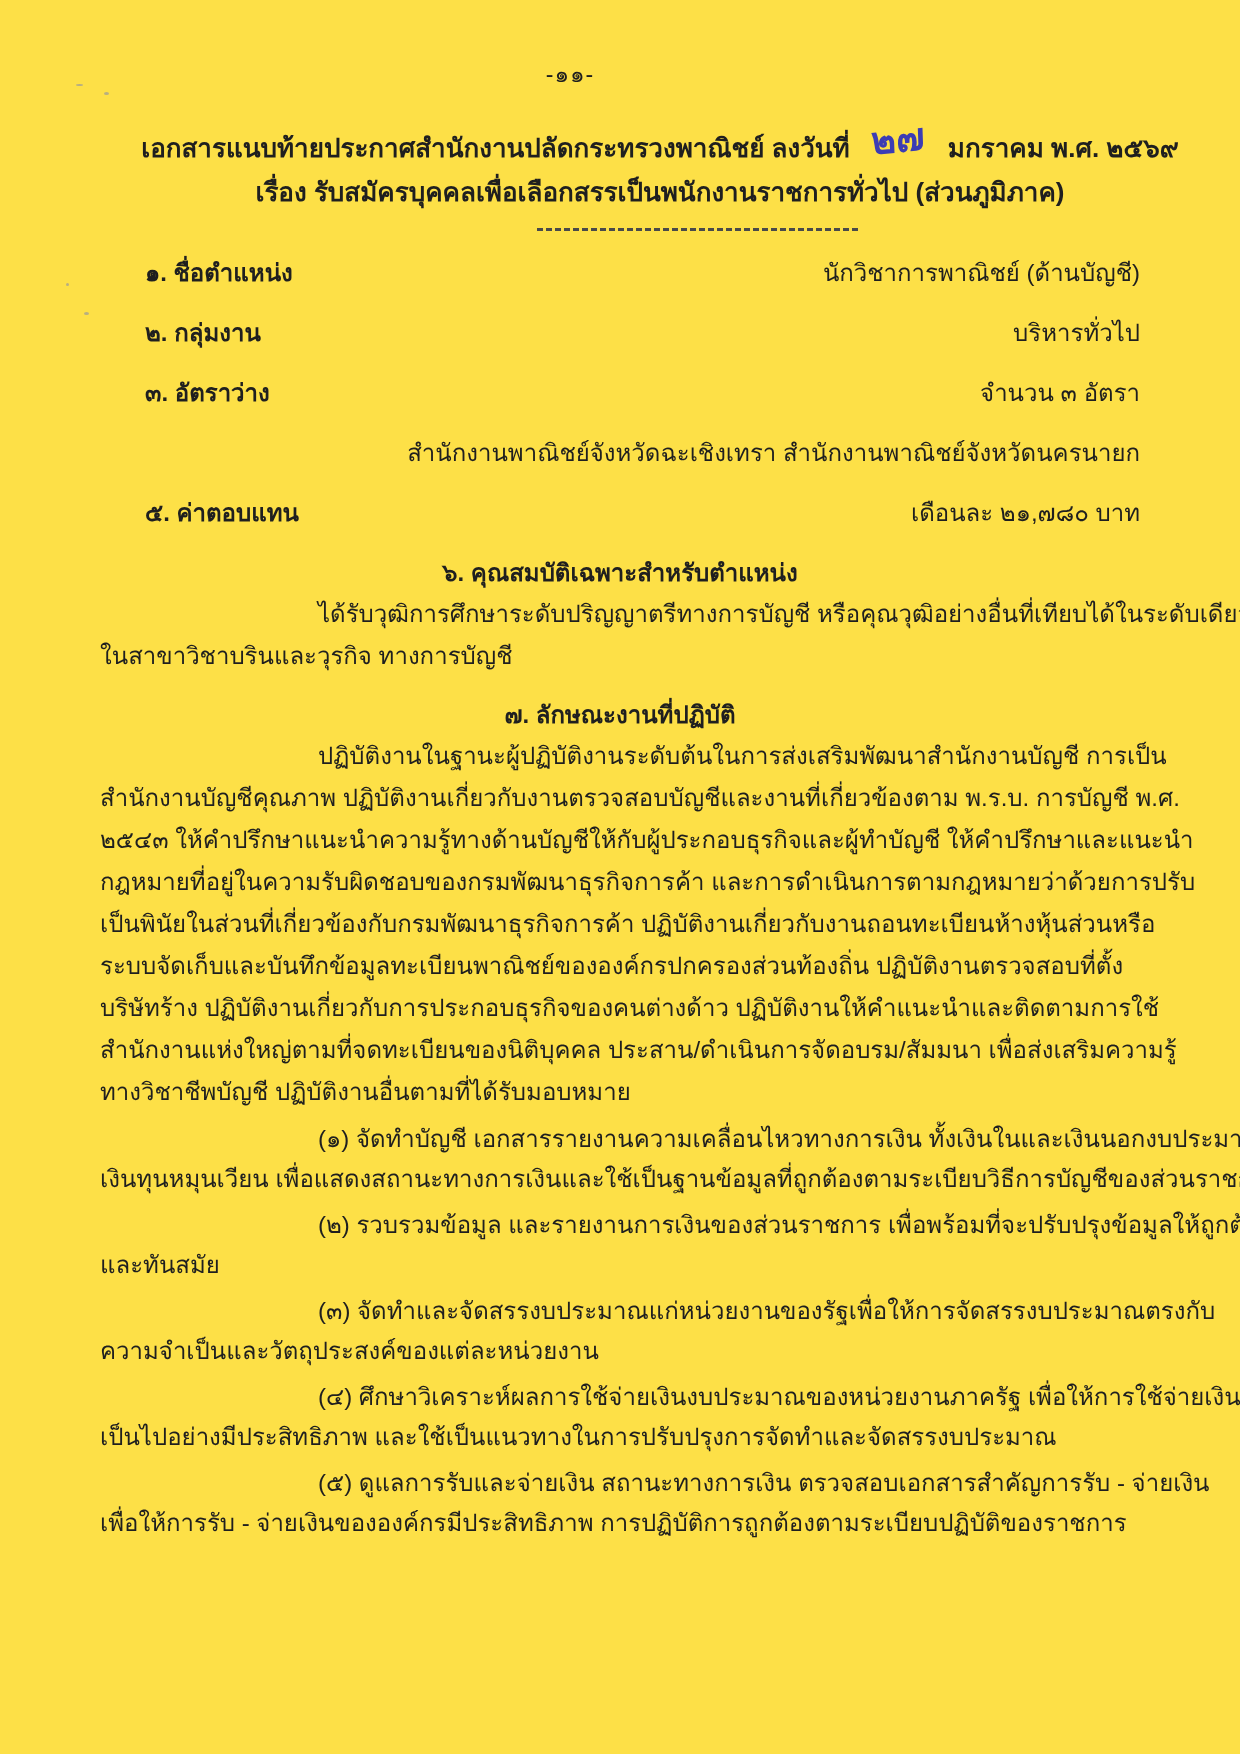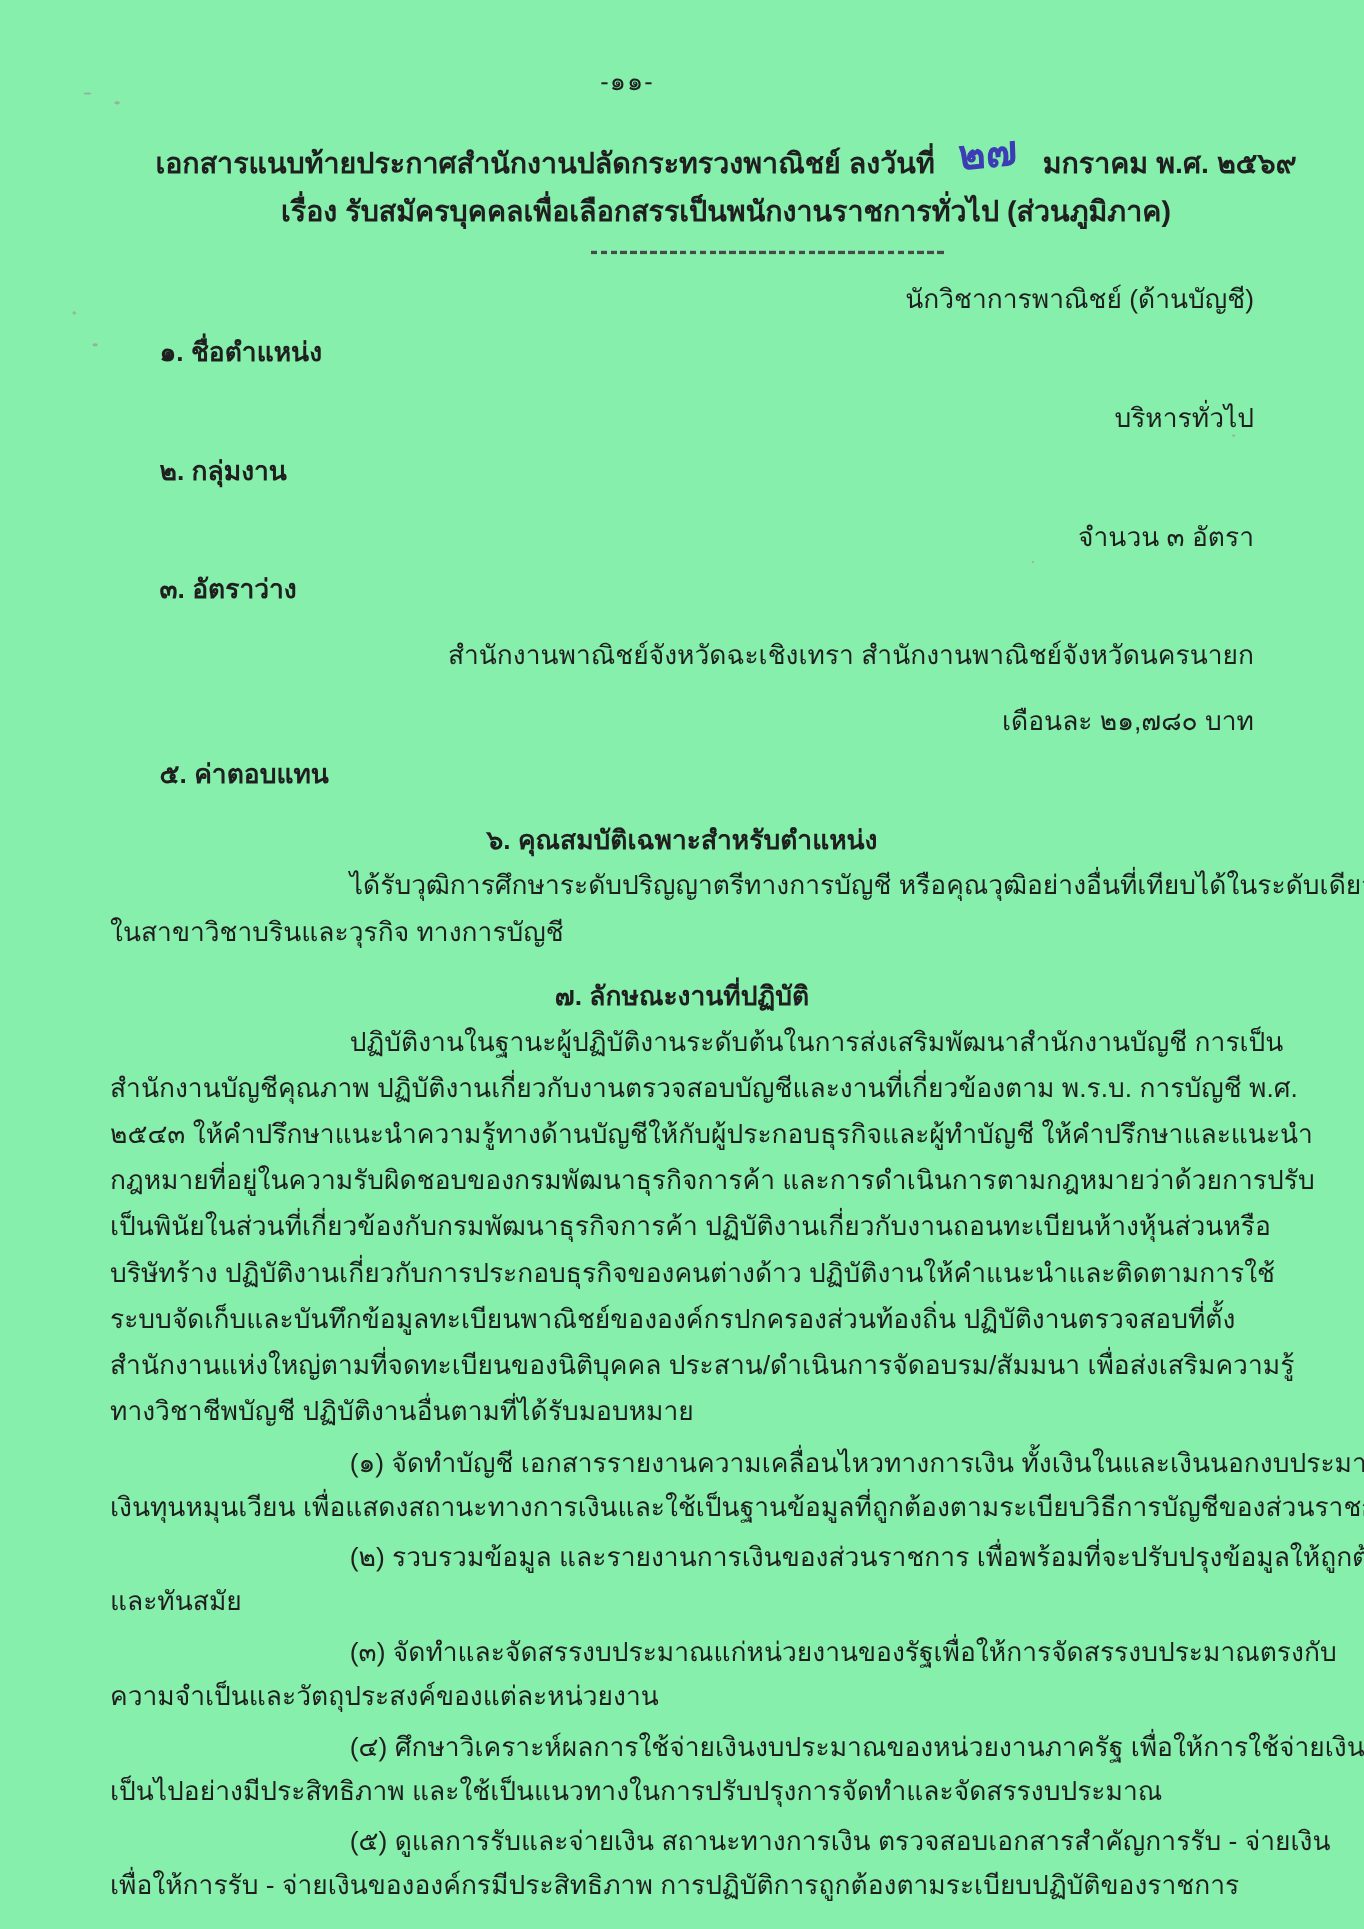--- a/index.html
+++ b/index.html
@@ -1,19 +1,19 @@
 <!DOCTYPE html>
 <html><head>
 <meta charset="utf-8">
 <style>
   html,body{margin:0;padding:0;background:#ffffff;}
   .page{
     position:relative;
     width:1240px;height:1754px;
-    background:#86efac;
+    background:#fde047;
     color:#1f1f1f;
     font-family:"Liberation Sans",sans-serif;
     font-size:24px;
     overflow:hidden;
     box-sizing:border-box;
     padding:58px 100px 12px 100px;
   }
   .speck{position:absolute;background:#9a9a9a;border-radius:50%;opacity:.7;}
   .page-number{
     text-align:center;
@@ -40,21 +40,21 @@
     margin:0 16px 0 14px;
     line-height:0;
   }
   .divider{
     height:3px;width:323px;
     margin:14px 0 0 437px;
     background:repeating-linear-gradient(90deg,#4a4a4a 0 6px,transparent 6px 9px);
   }
   .fields{margin-top:22px;}
   .field-row{display:flex;margin:0 0 20px 45px;}
-  .field-label{flex:none;width:160px;font-weight:bold;line-height:40px;white-space:nowrap;margin-top:48px;}
+  .field-label{flex:none;width:160px;font-weight:bold;line-height:40px;white-space:nowrap;}
   .field-values{flex:1;}
   .field-values .line{line-height:40px;white-space:nowrap;text-align:right;}
   .sec-heading{font-weight:bold;line-height:40px;white-space:nowrap;margin-top:18px;text-align:center;}
   .para .line{line-height:42px;white-space:nowrap;}
   .line.indent{padding-left:218px;}
   .sub-heading{font-weight:bold;line-height:42px;padding-left:137px;white-space:nowrap;}
   .duty{margin-top:6px;}
   .duty .line{line-height:40px;white-space:nowrap;}
 </style>
 </head>
@@ -120,22 +120,22 @@
       <div class="line">ในสาขาวิชาบรินและวุรกิจ ทางการบัญชี</div>
     </div>
 
   <div class="sec-heading" style="">๗. ลักษณะงานที่ปฏิบัติ</div>
   <div class="para">
       <div class="line indent">ปฏิบัติงานในฐานะผู้ปฏิบัติงานระดับต้นในการส่งเสริมพัฒนาสำนักงานบัญชี การเป็น</div>
       <div class="line">สำนักงานบัญชีคุณภาพ ปฏิบัติงานเกี่ยวกับงานตรวจสอบบัญชีและงานที่เกี่ยวข้องตาม พ.ร.บ. การบัญชี พ.ศ.</div>
       <div class="line">๒๕๔๓ ให้คำปรึกษาแนะนำความรู้ทางด้านบัญชีให้กับผู้ประกอบธุรกิจและผู้ทำบัญชี ให้คำปรึกษาและแนะนำ</div>
       <div class="line">กฎหมายที่อยู่ในความรับผิดชอบของกรมพัฒนาธุรกิจการค้า และการดำเนินการตามกฎหมายว่าด้วยการปรับ</div>
       <div class="line">เป็นพินัยในส่วนที่เกี่ยวข้องกับกรมพัฒนาธุรกิจการค้า ปฏิบัติงานเกี่ยวกับงานถอนทะเบียนห้างหุ้นส่วนหรือ</div>
+      <div class="line">ระบบจัดเก็บและบันทึกข้อมูลทะเบียนพาณิชย์ขององค์กรปกครองส่วนท้องถิ่น ปฏิบัติงานตรวจสอบที่ตั้ง</div>
       <div class="line">บริษัทร้าง ปฏิบัติงานเกี่ยวกับการประกอบธุรกิจของคนต่างด้าว ปฏิบัติงานให้คำแนะนำและติดตามการใช้</div>
-      <div class="line">ระบบจัดเก็บและบันทึกข้อมูลทะเบียนพาณิชย์ขององค์กรปกครองส่วนท้องถิ่น ปฏิบัติงานตรวจสอบที่ตั้ง</div>
       <div class="line">สำนักงานแห่งใหญ่ตามที่จดทะเบียนของนิติบุคคล ประสาน/ดำเนินการจัดอบรม/สัมมนา เพื่อส่งเสริมความรู้</div>
       <div class="line">ทางวิชาชีพบัญชี ปฏิบัติงานอื่นตามที่ได้รับมอบหมาย</div>
     </div>
 
   <div>
       <div class="duty">
         <div class="line indent">(๑) จัดทำบัญชี เอกสารรายงานความเคลื่อนไหวทางการเงิน ทั้งเงินในและเงินนอกงบประมาณ</div>
         <div class="line">เงินทุนหมุนเวียน เพื่อแสดงสถานะทางการเงินและใช้เป็นฐานข้อมูลที่ถูกต้องตามระเบียบวิธีการบัญชีของส่วนราชการ</div>
       </div>
       <div class="duty">

